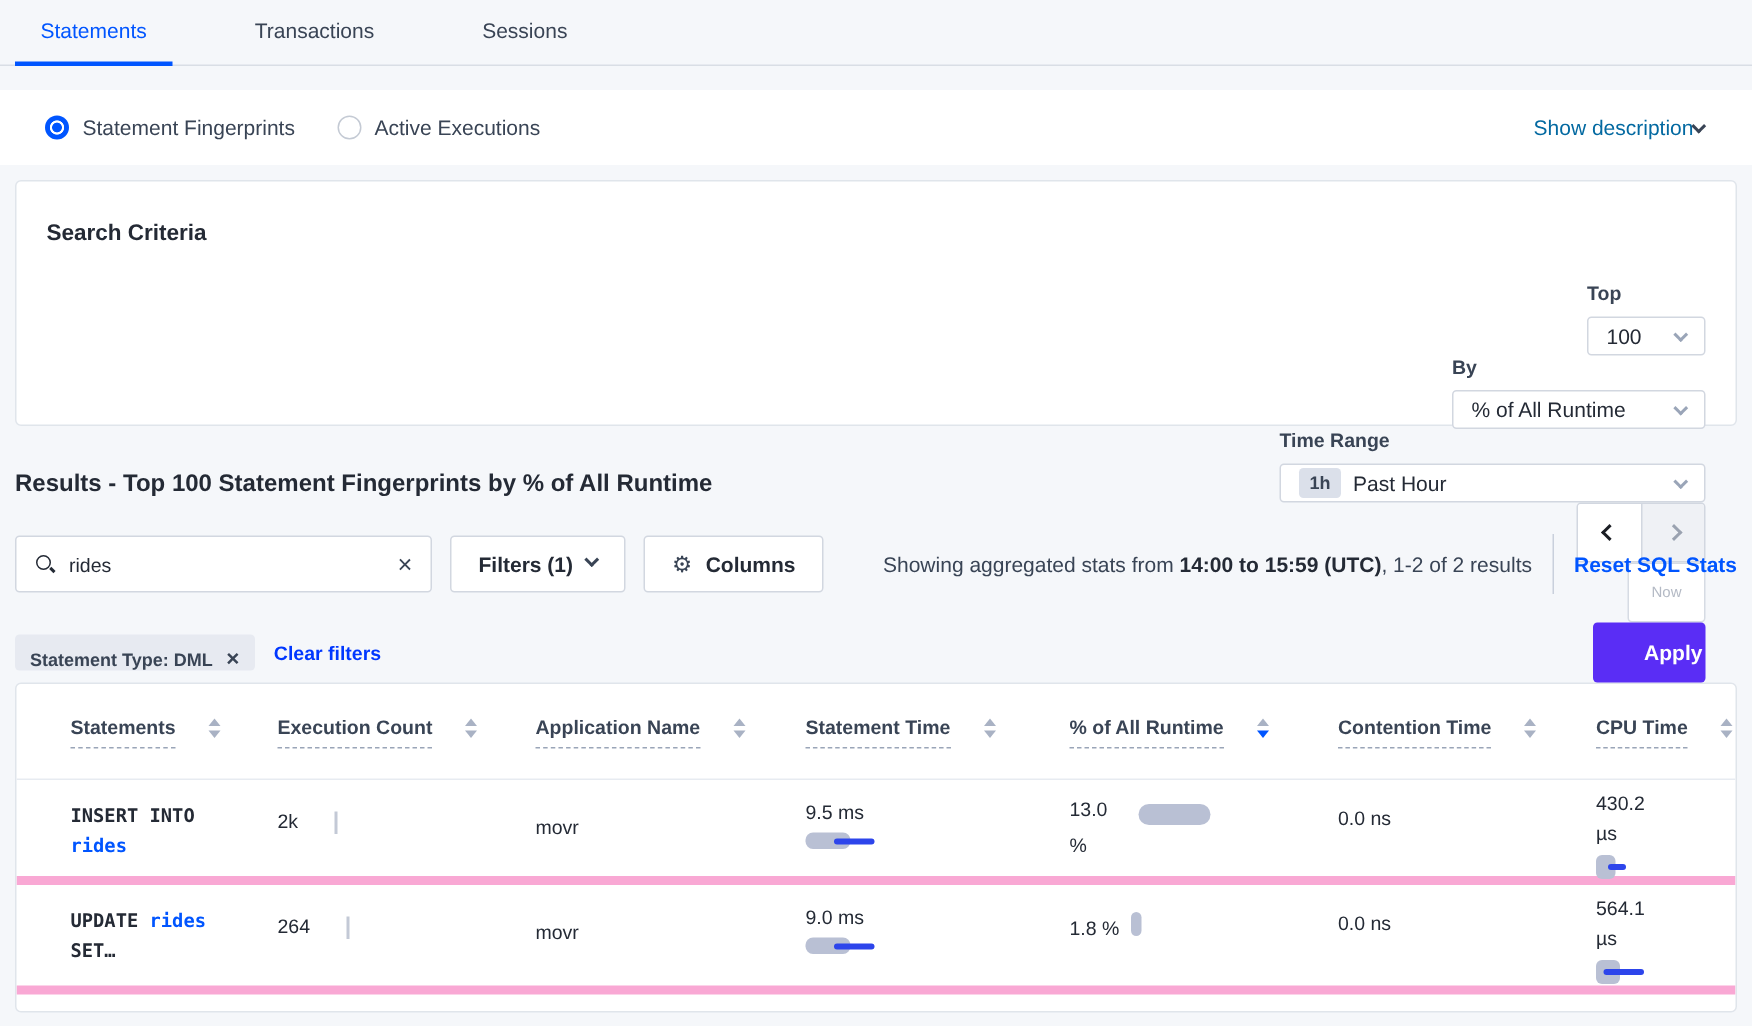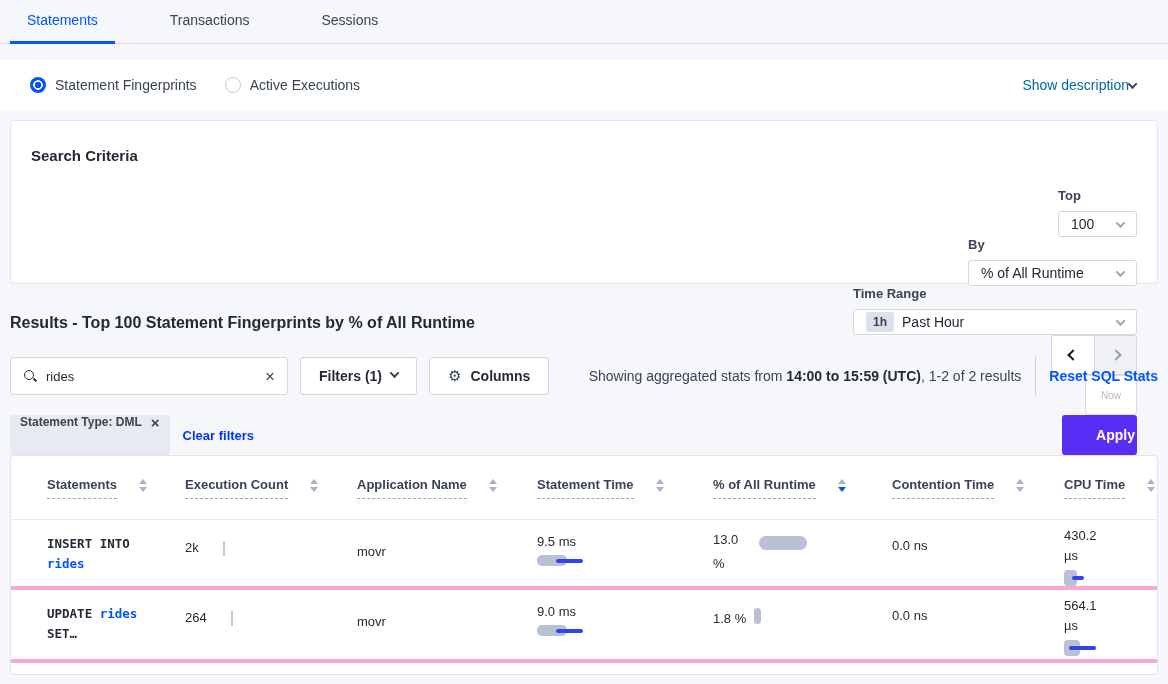--- a/index.html
+++ b/index.html
@@ -65,36 +65,36 @@
   .clear-x { color:#394455; font-size:17px; line-height:1; cursor:pointer; }
   .btn { height:38px; background:#fff; border:1px solid #d2d7e0; border-radius:3px; display:flex; align-items:center; gap:9px; padding:0 18px; font-size:14px; font-weight:700; color:#242a35; margin-left:12px; cursor:pointer; font-family:"Liberation Sans",sans-serif; }
   .gear { font-size:15px; color:#394455; font-weight:400; }
   .stats-text { font-size:14px; color:#394455; white-space:nowrap; }
   .stats-text b { color:#242a35; }
   .vdiv { width:1px; height:40px; background:#c9d0dc; margin:0 13px 0 14px; }
   .reset-link { color:#0055ff; font-size:14px; font-weight:600; cursor:pointer; white-space:nowrap; }
 
   
   .chip-row { display:flex; align-items:center; margin:27px 10px 0 10px; height:24px; }
-  .chip { background:#e7eaf1; border-radius:3px; height:40px; display:flex; align-items:flex-start; gap:9px; padding:0 10px; font-size:12px; font-weight:700; color:#394455; cursor:default; }
+  .chip { background:#e7eaf1; border-radius:3px; height:24px; display:flex; align-items:flex-end; gap:9px; padding:0 10px; font-size:12px; font-weight:700; color:#394455; cursor:default; }
   .chip-x { font-size:15px; font-weight:700; cursor:pointer; line-height:1; }
   .clear-link { margin-left:13px; color:#0037ff; font-size:13px; font-weight:700; cursor:pointer; }
 
   
   .table-card { margin-top:8px; height:220px; overflow:hidden; border-bottom:1px solid #e0e5eb; }
   .grid { display:grid; grid-template-columns:138px 172px 180px 176px 179px 172px 1fr; padding-left:36px; padding-right:8px; }
   .thead { height:64px; align-items:center; border-bottom:1px solid #e7ebf1; }
   .th { display:flex; align-items:center; gap:22px; cursor:pointer; }
   .hlabel { font-size:13px; font-weight:700; color:#394455; border-bottom:1px dashed #9aa5b8; padding-bottom:6px; white-space:nowrap; }
   .sort { display:flex; flex-direction:column; gap:3px; margin-bottom:5px; }
   .tri-up { width:0; height:0; border-left:4px solid transparent; border-right:4px solid transparent; border-bottom:5px solid #a9b2c4; }
   .tri-down { width:0; height:0; border-left:4px solid transparent; border-right:4px solid transparent; border-top:5px solid #a9b2c4; }
   .sorted .tri-down { border-top-color:#0055ff; }
 
-  .trow { border-bottom:4px solid #f9a8d4; }
+  .trow { border-bottom:6px solid #f9a8d4; }
   .trow-1 { height:70px; }
   .trow-2 { height:73px; }
   .cell { padding-top:14px; font-size:13px; color:#242a35; }
   .mono { font-family:"DejaVu Sans Mono", monospace; font-size:12.5px; line-height:20px; font-weight:700; color:#242a35; }
   .sql-link { color:#0055ff; cursor:pointer; }
   .c-exec { display:flex; gap:24px; padding-top:20px; }
   .exec-bar { width:2px; height:15px; background:#c3c9d6; margin-top:1px; }
   .c-app { padding-top:24px; }
   .c-time { padding-top:14px; }
   .tbar { position:relative; width:48px; height:12px; margin-top:6px; }

